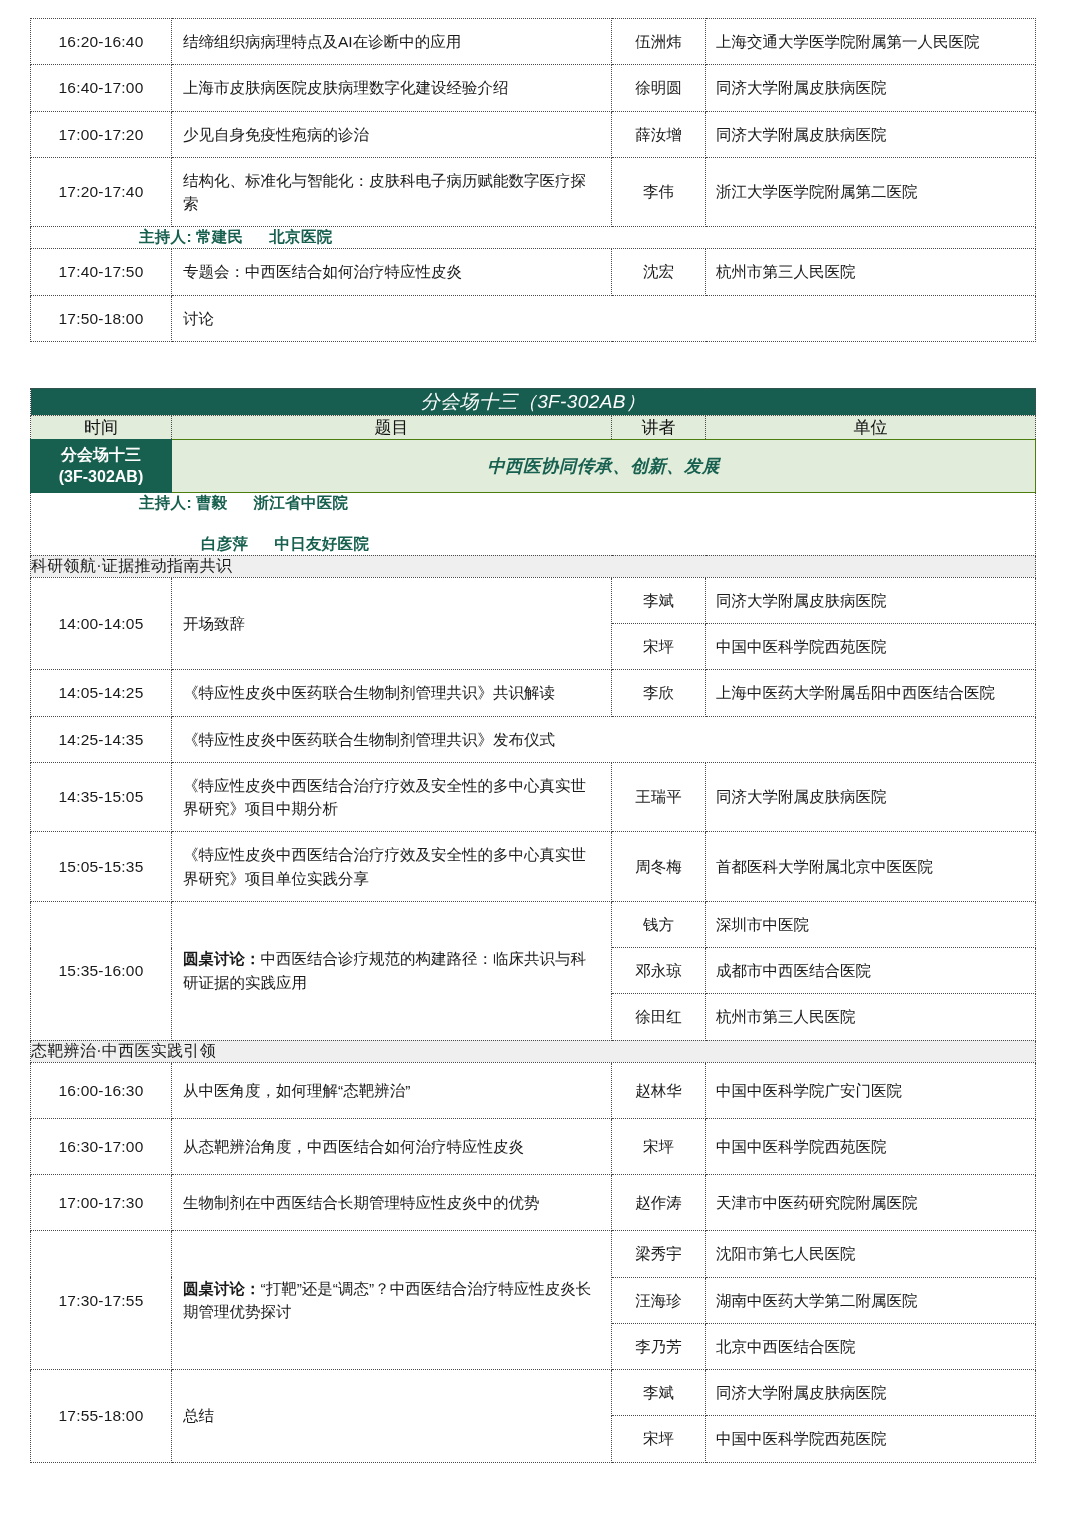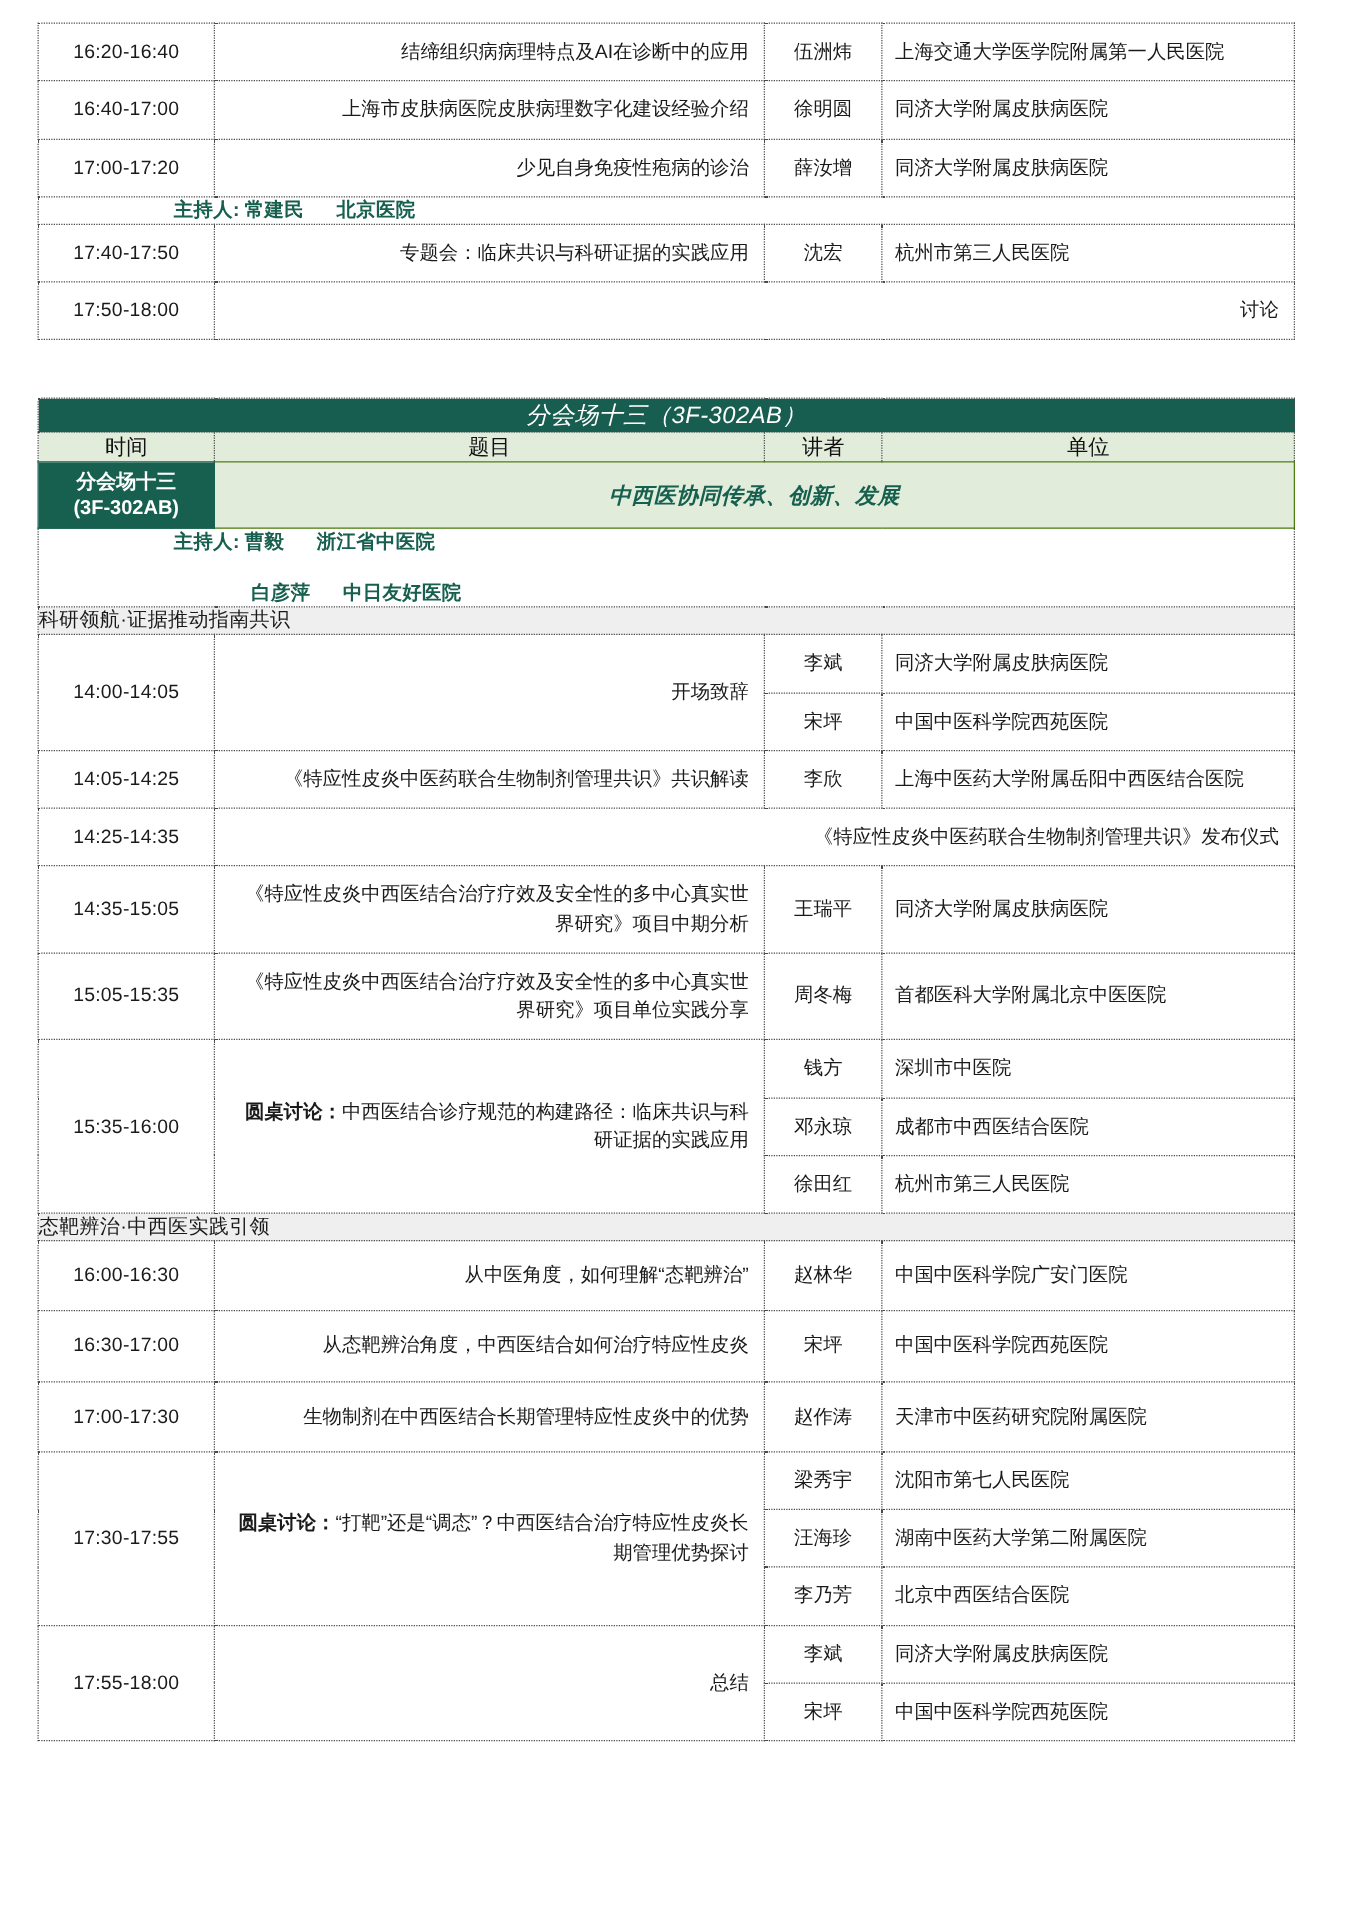--- a/index.html
+++ b/index.html
@@ -44,21 +44,21 @@
     padding: 11px 10px;
     line-height: 1.5;
   }
   .time-cell {
     text-align: center;
     font-size: 15.5px;
     letter-spacing: 0.2px;
     white-space: nowrap;
   }
   .title-cell {
-    text-align: right;
+    text-align: left;
     padding-left: 11px;
     padding-right: 12px;
   }
   .spk-cell {
     text-align: center;
     white-space: nowrap;
   }
   .unit-cell {
     text-align: left;
     padding-left: 10px;
@@ -188,35 +188,49 @@
             <div class="cell title-cell">少见自身免疫性疱病的诊治</div>
           </td>
         <td>
             <div class="cell spk-cell">薛汝增</div>
           </td>
         <td>
             <div class="cell unit-cell">同济大学附属皮肤病医院</div>
           </td>
       </tr>
 
+      <tr>
+        <td>
+            <div class="cell time-cell">17:20-17:40</div>
+          </td>
+        <td>
+            <div class="cell title-cell">结构化、标准化与智能化：皮肤科电子病历赋能数字医疗探索</div>
+          </td>
+        <td>
+            <div class="cell spk-cell">李伟</div>
+          </td>
+        <td>
+            <div class="cell unit-cell">浙江大学医学院附属第二医院</div>
+          </td>
+      </tr>
 
       <tr class="host-row">
         <td colspan="4">
           <div class="host-text">
             <span>主持人:</span><span class="hname">常建民</span><span class="hunit">北京医院</span>
           </div>
         </td>
       </tr>
 
       <tr>
         <td>
             <div class="cell time-cell">17:40-17:50</div>
           </td>
         <td>
-            <div class="cell title-cell">专题会：临床共识与科研证据的实践应用</div>
+            <div class="cell title-cell">专题会：中西医结合如何治疗特应性皮炎</div>
           </td>
         <td>
             <div class="cell spk-cell">沈宏</div>
           </td>
         <td>
             <div class="cell unit-cell">杭州市第三人民医院</div>
           </td>
       </tr>
 
       <tr>

